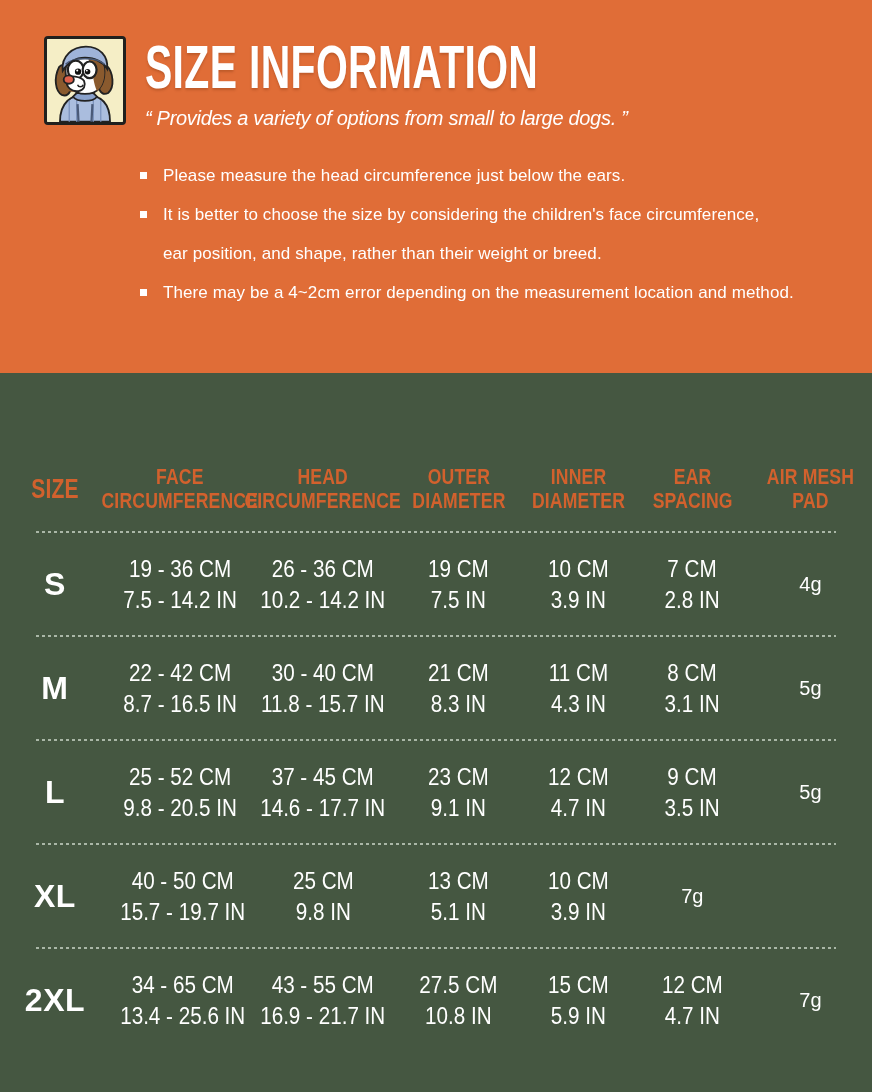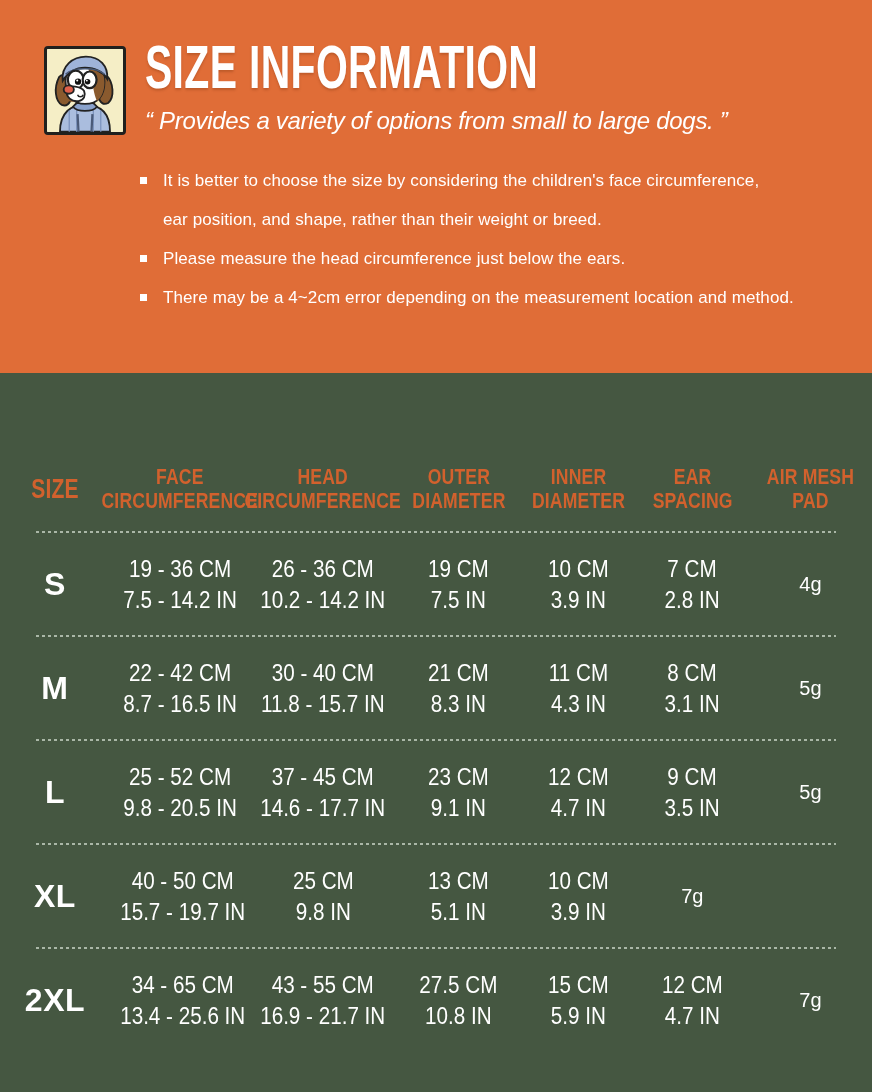--- a/index.html
+++ b/index.html
@@ -16,21 +16,21 @@
   }
 
   
   .hero {
     height: 373px;
     background: #e06d37;
     color: #ffffff;
   }
   .hero-head {
     display: flex;
-    align-items: flex-end;
+    align-items: flex-start;
     padding: 36px 30px 0 44px;
     gap: 19px;
   }
   .dog-badge {
     flex: 0 0 auto;
     width: 82px;
     height: 89px;
     background: #f5eec6;
     border: 3px solid #20201e;
     border-radius: 4px;
@@ -48,21 +48,21 @@
     color: #ffffff;
     text-shadow: 0 2px 3px rgba(90, 35, 5, 0.25);
   }
   .page-title .condense {
     display: inline-block;
     transform: scaleX(0.66);
     transform-origin: left center;
   }
   .subtitle-quote {
     margin-top: 12px;
-    font-size: 24px;
+    font-size: 20px;
     font-style: italic;
     letter-spacing: -0.3px;
     white-space: nowrap;
     color: #ffffff;
   }
 
   
   .notes {
     list-style: none;
     margin-top: 26px;
@@ -180,26 +180,26 @@
       </div>
       <div class="title-block">
         <h1 class="page-title"><span class="condense">SIZE INFORMATION</span></h1>
         <div class="subtitle-quote">“ Provides a variety of options from small to large dogs. ”</div>
       </div>
     </div>
 
     <ul class="notes">
       <li class="note-item">
         <span class="bullet-square"></span>
-        <span class="note-text">It is better to choose the size by considering the children's face circumference,
-ear position, and shape, rather than their weight or breed.</span>
+        <span class="note-text">Please measure the head circumference just below the ears.</span>
       </li>
       <li class="note-item">
         <span class="bullet-square"></span>
-        <span class="note-text">Please measure the head circumference just below the ears.</span>
+        <span class="note-text">It is better to choose the size by considering the children's face circumference,
+ear position, and shape, rather than their weight or breed.</span>
       </li>
       <li class="note-item">
         <span class="bullet-square"></span>
         <span class="note-text">There may be a 4~2cm error depending on the measurement location and method.</span>
       </li>
     </ul>
   </section>
 
   <section class="size-table">
 

